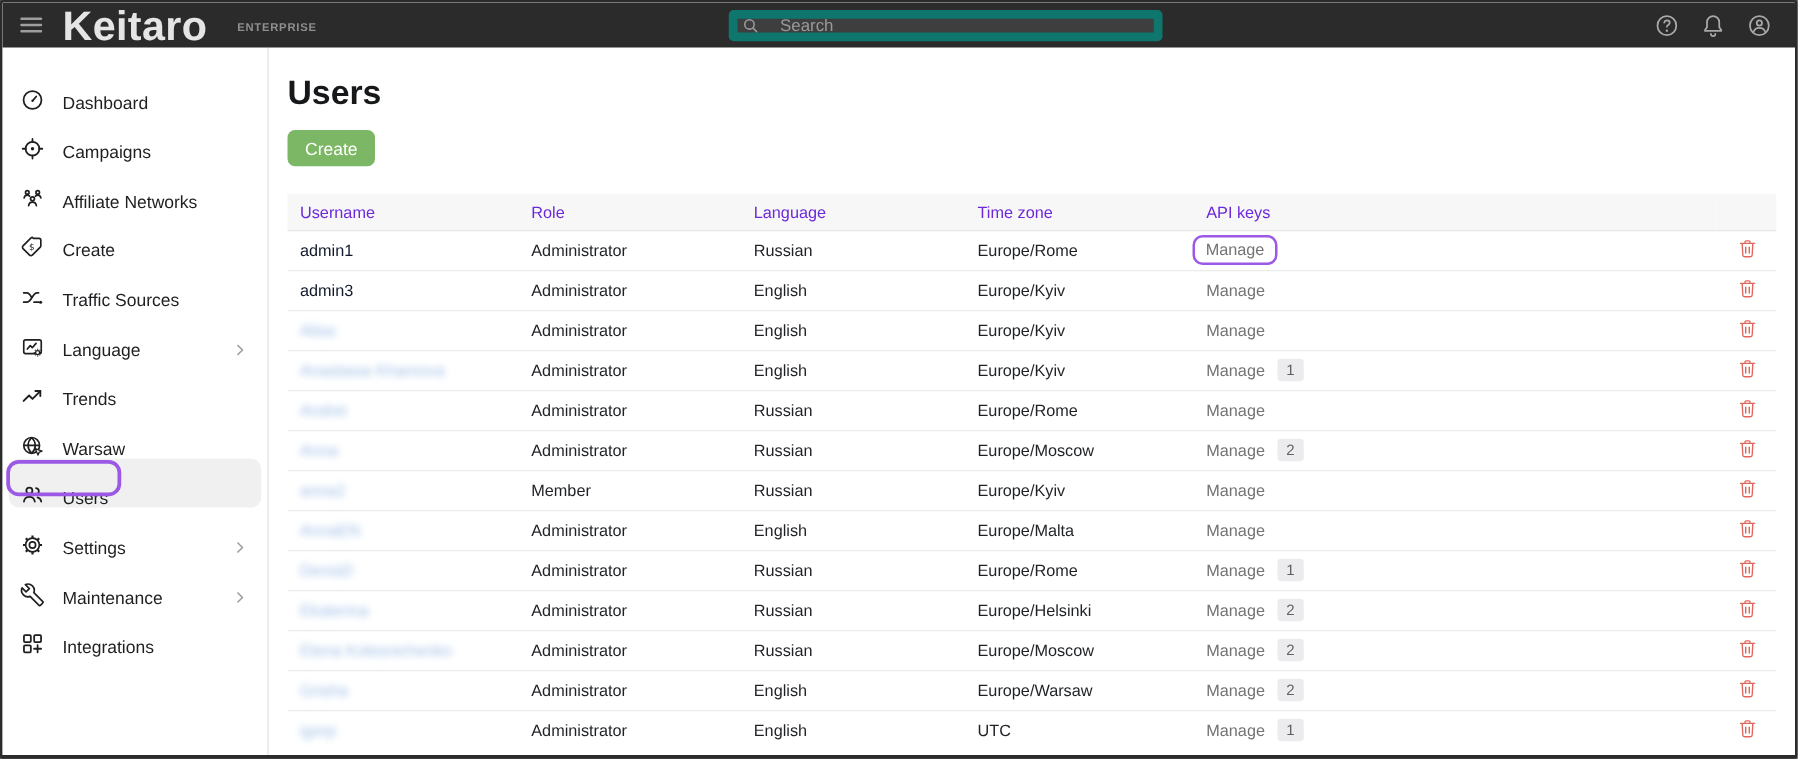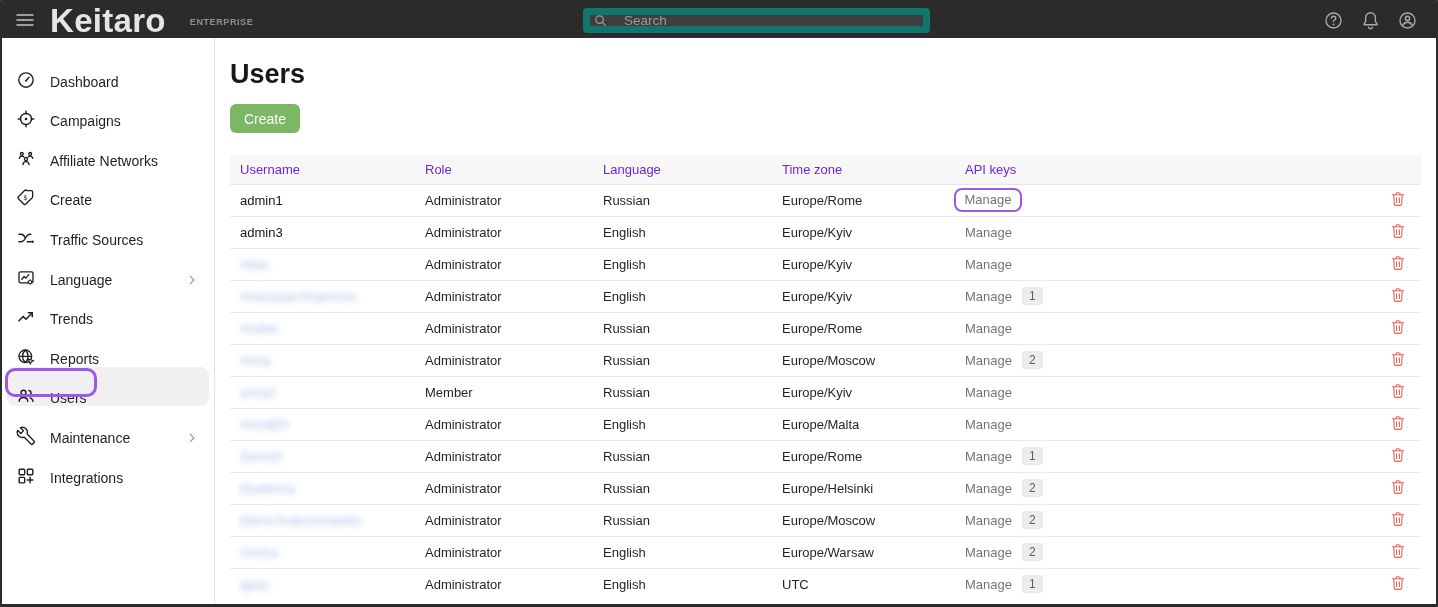--- a/index.html
+++ b/index.html
@@ -211,33 +211,48 @@
             <span class="nav-label">Trends</span>
           </div>
           <div class="nav-item">
             <span class="nav-icon">
               <svg viewBox="0 0 24 24" fill="none" stroke="currentColor" stroke-width="1.6">
                 <circle cx="11.2" cy="11.2" r="7.6"></circle>
                 <path d="M3.6 11.2h15.2M11.2 3.6c-4.6 4.6-4.6 10.6 0 15.2M11.2 3.6c4.6 4.6 4.6 10.6 0 15.2"></path>
                 <path d="M14.6 14.3l6.6 2.3-2.8 1.1-1.1 2.8z" fill="#fff" stroke-width="1.3" stroke-linejoin="round"></path>
               </svg>
             </span>
-            <span class="nav-label">Reports</span>
+            <span class="nav-label">Warsaw</span>
           </div>
           <div class="nav-item active">
             <span class="nav-icon">
               <svg viewBox="0 0 24 24" fill="none" stroke="currentColor" stroke-width="1.7" stroke-linecap="round">
                 <circle cx="9" cy="7.9" r="2.9"></circle>
                 <path d="M3.8 18.4c.3-2.8 2.5-4.6 5.2-4.6s4.9 1.8 5.2 4.6"></path>
                 <path d="M15.4 5.4c1.6.3 2.7 1.5 2.7 3s-1.1 2.7-2.7 3"></path>
                 <path d="M16.8 14.3c2 .5 3.3 2 3.6 4.1"></path>
               </svg>
             </span>
             <span class="nav-label">Users</span>
             <span class="nav-annotation"></span>
+          </div>
+          <div class="nav-item">
+            <span class="nav-icon">
+              <svg viewBox="0 0 24 24" fill="none" stroke="currentColor" stroke-width="1.6">
+                <circle cx="12" cy="12" r="3"></circle>
+                <circle cx="12" cy="12" r="6.6"></circle>
+                <g stroke-width="2.1">
+                  <path d="M12 2.9v2.4M12 18.7v2.4M2.9 12h2.4M18.7 12h2.4M5.6 5.6l1.7 1.7M16.7 16.7l1.7 1.7M5.6 18.4l1.7-1.7M16.7 7.3l1.7-1.7"></path>
+                </g>
+              </svg>
+            </span>
+            <span class="nav-label">Settings</span>
+            <span class="nav-chevron"><svg viewBox="0 0 24 24" fill="none" stroke="currentColor" stroke-width="1.8" stroke-linecap="round" stroke-linejoin="round">
+                <path d="M9.5 6.5 15 12l-5.5 5.5"></path>
+              </svg></span>
           </div>
           <div class="nav-item">
             <span class="nav-icon">
               <svg viewBox="0 0 24 24" fill="none" stroke="currentColor" stroke-width="1.6" stroke-linejoin="round">
                 <path d="M21.9 18.3l-8.6-8.6c.8-2.1.4-4.6-1.4-6.4C10.1 1.5 7.4 1.1 5.2 2L9 5.8 5.8 9 2 5.2c-1 2.2-.5 4.9 1.3 6.7 1.8 1.8 4.3 2.2 6.4 1.4l8.6 8.6c.4.4 1 .4 1.3 0l2.2-2.2c.4-.4.4-1 .1-1.4z"></path>
               </svg>
             </span>
             <span class="nav-label">Maintenance</span>
             <span class="nav-chevron"><svg viewBox="0 0 24 24" fill="none" stroke="currentColor" stroke-width="1.8" stroke-linecap="round" stroke-linejoin="round">
                 <path d="M9.5 6.5 15 12l-5.5 5.5"></path>

